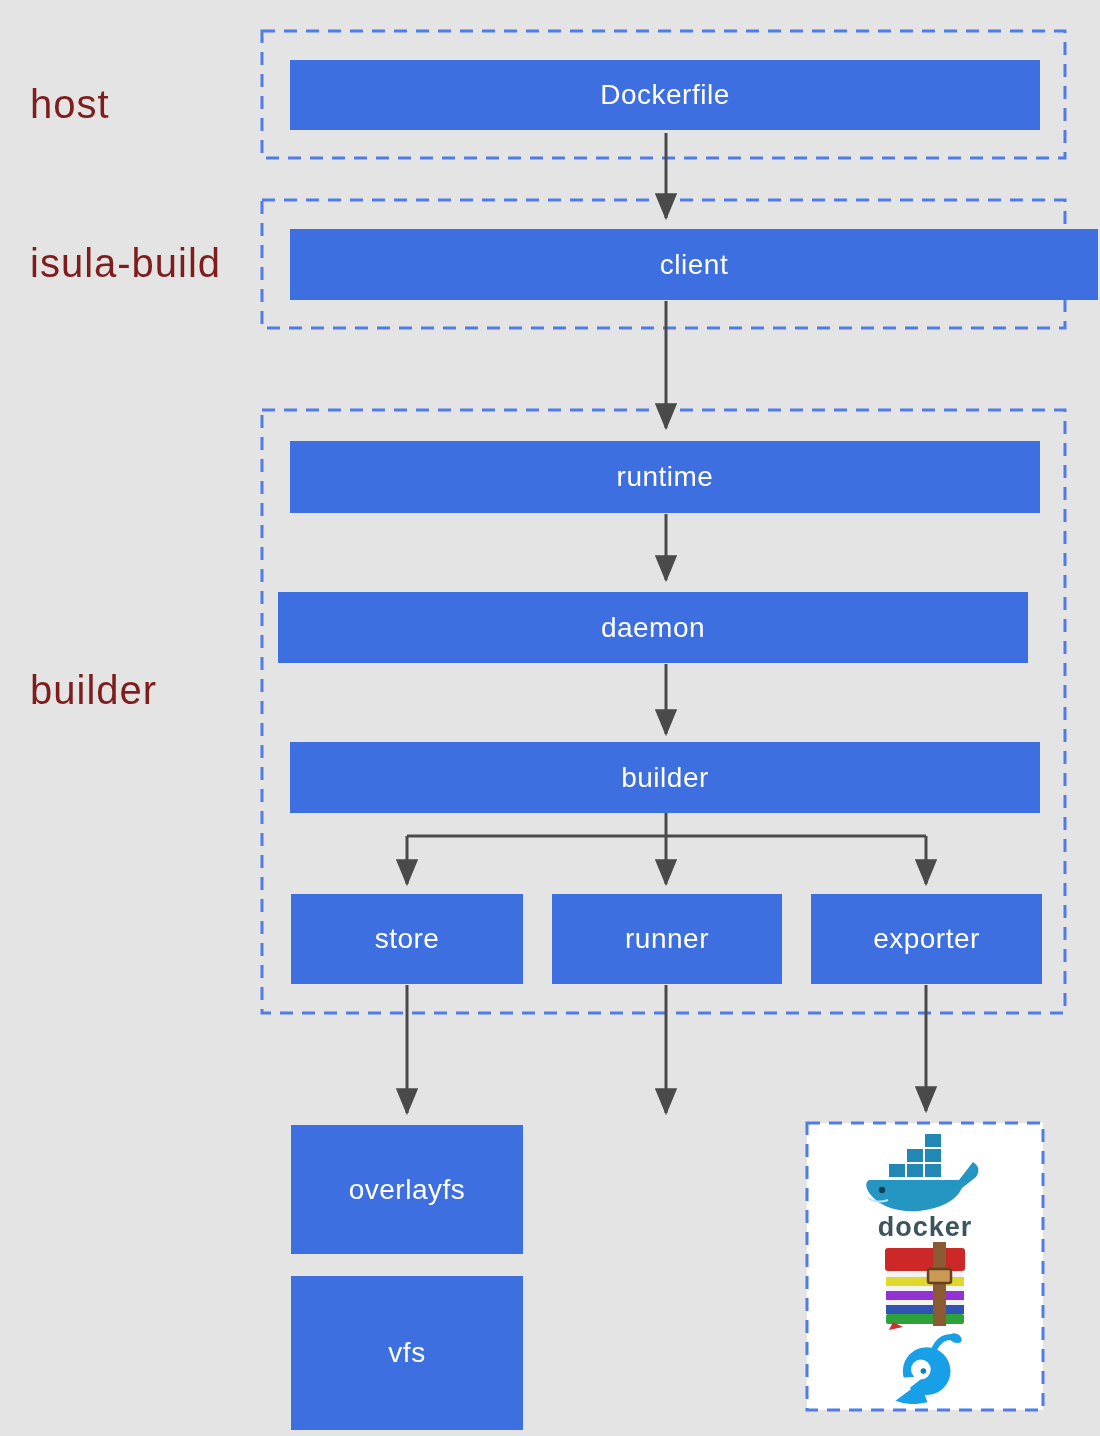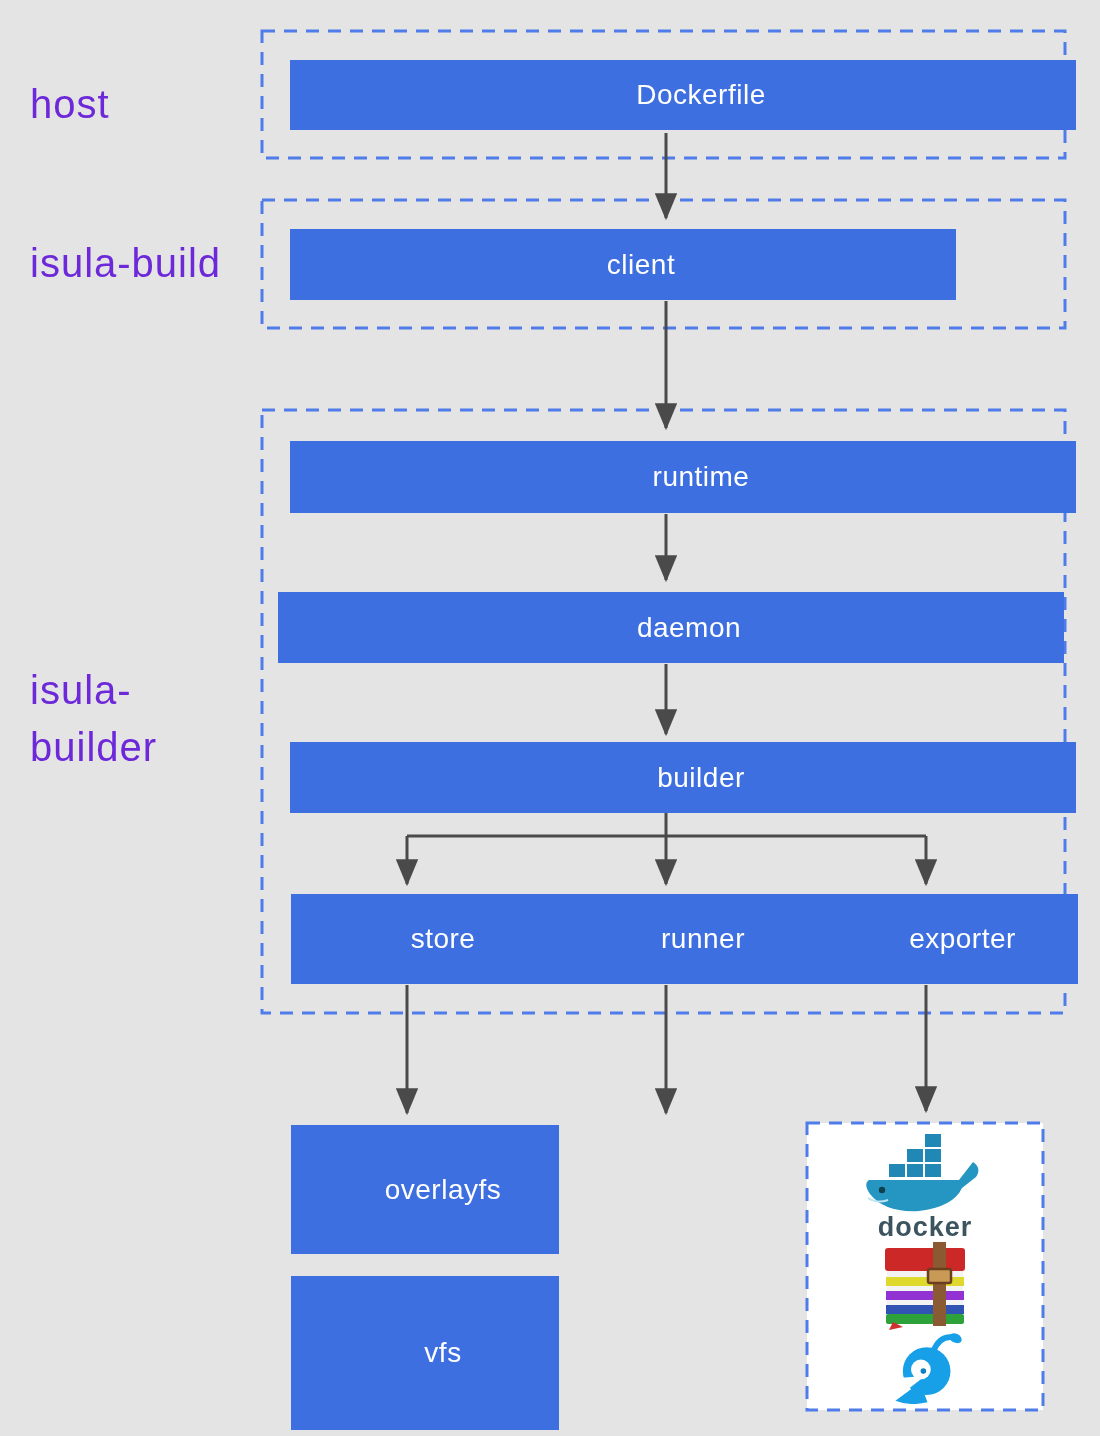--- a/index.html
+++ b/index.html
@@ -6,28 +6,28 @@
   .canvas{
     position:relative;
     width:1100px;height:1436px;
     background:#e4e4e4;
     font-family:"Liberation Sans","DejaVu Sans",sans-serif;
     overflow:hidden;
   }
   svg.layer{position:absolute;left:0;top:0;width:1100px;height:1436px;pointer-events:none;}
   .side-label{
     position:absolute;left:30px;
-    color:#6d28d9;font-size:40px;letter-spacing:1px;
+    color:#7f1d1d;font-size:40px;letter-spacing:1px;
     line-height:57px;white-space:nowrap;
   }
   .node{
     position:absolute;
     background:#3e6fe0;color:#ffffff;
     display:flex;flex-direction:column;align-items:center;justify-content:center;
-    font-size:28px;letter-spacing:0.5px;text-align:left;padding-left:36px;
+    font-size:28px;letter-spacing:0.5px;text-align:left;
   }
   .node span{display:block;line-height:40px;}
   .icon-stack{
     position:absolute;left:807px;top:1123px;width:236px;height:287px;
     display:flex;flex-direction:column;align-items:center;justify-content:center;
   }
   .icon-stack svg{display:block;}
   .docker-word{font-family:"Liberation Sans",sans-serif;font-weight:600;letter-spacing:1px;}
 </style>
 </head>
@@ -38,26 +38,25 @@
   <svg class="layer">
     <rect x="262" y="31" width="803" height="127" fill="none" stroke="#4f7cea" stroke-width="3" stroke-dasharray="13 9"></rect>
     <rect x="262" y="200" width="803" height="128" fill="none" stroke="#4f7cea" stroke-width="3" stroke-dasharray="13 9"></rect>
     <rect x="262" y="410" width="803" height="603" fill="none" stroke="#4f7cea" stroke-width="3" stroke-dasharray="13 9"></rect>
     <rect x="807" y="1123" width="236" height="287" fill="#ffffff" stroke="#4f7cea" stroke-width="3" stroke-dasharray="13 9"></rect>
   </svg>
 
   <div class="side-label" style="top:76px">host</div>
   <div class="side-label" style="top:235px">isula-build</div>
   <div class="side-label" style="top:662px">
-    <div>isula-</div>
     <div>builder</div>
   </div>
 
   <div class="node" style="left:290px;top:60px;width:750px;height:70px">Dockerfile</div>
-  <div class="node" style="left:290px;top:229px;width:630px;height:71px">client</div>
+  <div class="node" style="left:290px;top:229px;width:808px;height:71px">client</div>
   <div class="node" style="left:290px;top:441px;width:750px;height:72px">runtime</div>
   <div class="node" style="left:278px;top:592px;width:750px;height:71px">daemon</div>
   <div class="node" style="left:290px;top:742px;width:750px;height:71px">builder</div>
 
   <div class="node" style="left:291px;top:894px;width:232px;height:90px">store</div>
   <div class="node" style="left:552px;top:894px;width:230px;height:90px">runner</div>
   <div class="node" style="left:811px;top:894px;width:231px;height:90px">exporter</div>
 
   <div class="node" style="left:291px;top:1125px;width:232px;height:129px">overlayfs</div>
   <div class="node" style="left:291px;top:1276px;width:232px;height:154px">vfs</div>

